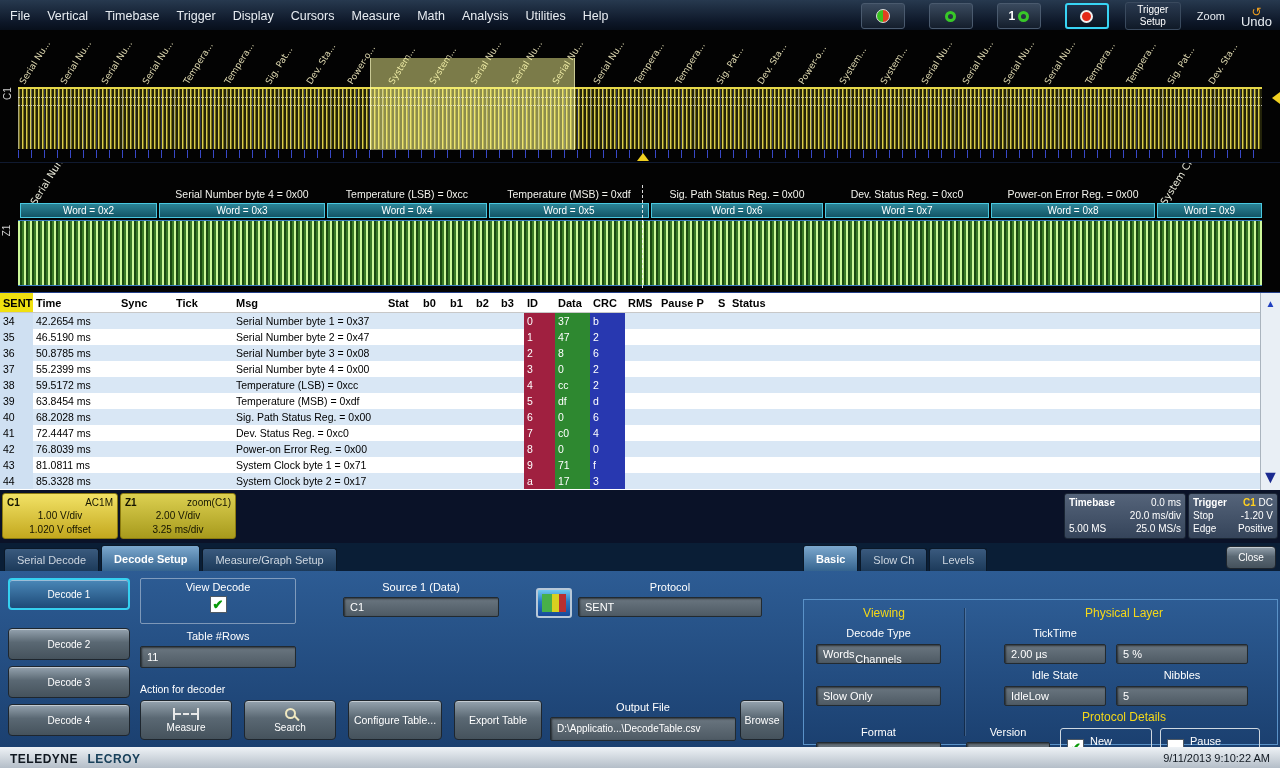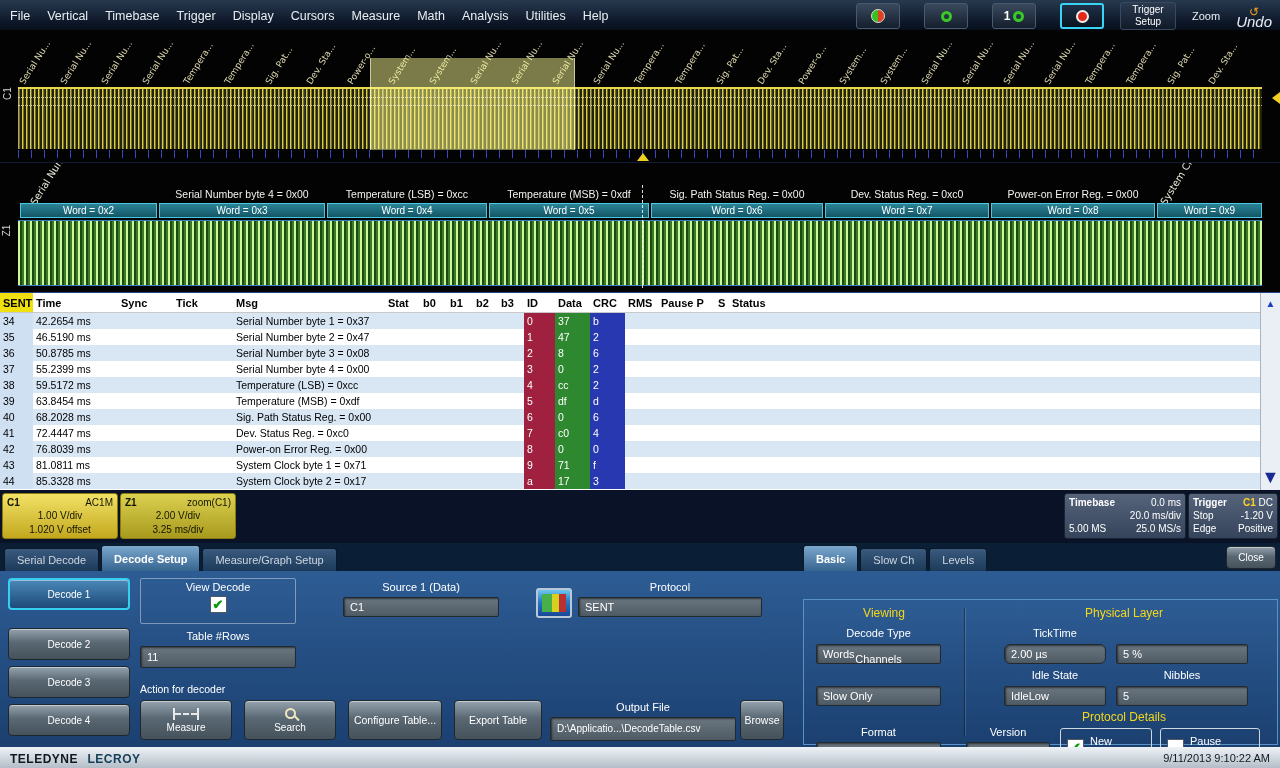--- a/index.html
+++ b/index.html
@@ -24,21 +24,21 @@
   .glyph-norm { width:11px; height:11px; border-radius:50%; border:3px solid #38c828; }
   .glyph-stop { width:13px; height:13px; border-radius:50%; background:#e42818; border:2px solid #f0f0f0; }
   .single-num { color:#fff; font-size:12px; font-weight:bold; }
   .trigsetup-btn { width:56px; height:28px; border:1px solid #3a4a5e; border-radius:3px;
                    color:#fff; font-size:10px; line-height:12px; text-align:center;
                    display:flex; flex-direction:column; justify-content:center;
                    background:linear-gradient(#2a3a50,#101a28); }
   .zoom-label { color:#e8edf2; font-size:11px; }
   .undo-stack { display:flex; flex-direction:column; align-items:center; line-height:10px; }
   .undo-icon::before { content:"↺"; color:#f0a020; font-size:12px; }
-  .undo-label { color:#e8edf2; font-size:15px;font-style:italic; }
+  .undo-label { color:#e8edf2; font-size:13px; }
 
   
   .c1-area { position:absolute; left:0; top:30px; width:1280px; height:133px;
              background:#030303; overflow:hidden; border-bottom:1px solid #101a30; }
   .c1-labels { position:absolute; inset:0 0 auto 0; height:58px; }
   .c1-label { position:absolute; bottom:2px; transform-origin:0 100%; transform:rotate(-58deg);
               white-space:nowrap; font:9px "DejaVu Sans",sans-serif; color:#ded8b0; }
   .c1-band { position:absolute; left:18px; right:18px; top:57px; height:62px;
              border-top:2px solid #e6d84a;
              background:
@@ -194,21 +194,21 @@
                    background:rgba(0,0,0,.35); box-shadow:1px 0 0 rgba(255,255,255,.15); }
   .viewing-sect { left:10px; top:6px; width:140px; }
   .physical-sect { left:170px; top:6px; width:300px; }
   .decodetype-label { left:12px; top:27px; width:125px; }
   .decodetype-field { left:12px; top:44px; width:125px; }
   .channels-label { left:12px; top:53px; width:125px; }
   .channels-field { left:12px; top:86px; width:125px; }
   .format-label { left:12px; top:126px; width:125px; }
   .format-field { left:12px; top:142px; width:125px; }
   .ticktime-label { left:200px; top:27px; width:102px; }
-  .ticktime-field { left:200px; top:44px; width:102px;border-radius:6px; }
+  .ticktime-field { left:200px; top:44px; width:102px; }
   .ticktol-label { left:312px; top:45px; width:132px;text-decoration:underline; }
   .ticktol-field { left:312px; top:44px; width:132px; }
   .idle-label { left:200px; top:69px; width:102px; }
   .idle-field { left:200px; top:86px; width:102px; }
   .nibbles-label { left:312px; top:69px; width:132px; }
   .nibbles-field { left:312px; top:86px; width:132px; }
   .protodetails-sect { left:170px; top:110px; width:300px; }
   .version-label { left:162px; top:126px; width:84px; }
   .version-field { left:162px; top:142px; width:84px; font-size:10px; }
   .check-group { position:absolute; border:1px solid #cfd8e0; border-radius:3px;

